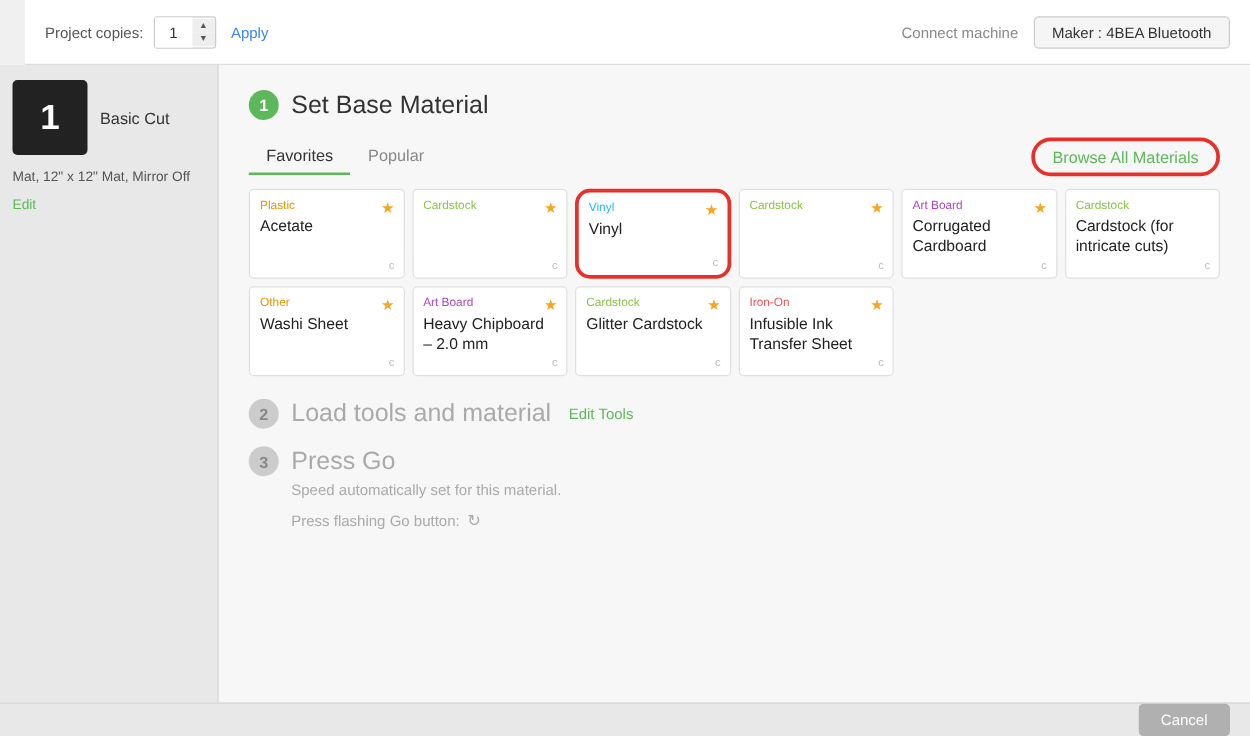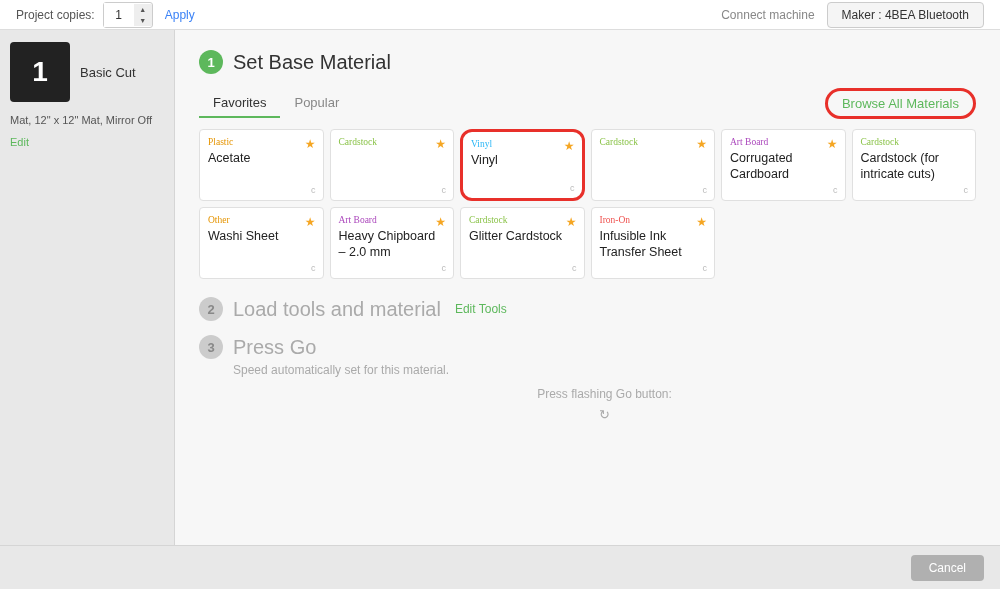--- a/index.html
+++ b/index.html
@@ -10,26 +10,27 @@
       height: 589px;
       overflow: hidden;
       display: flex;
       flex-direction: column;
     }
 
     
     .top-bar {
       background: #ffffff;
       border-bottom: 1px solid #ddd;
-      height: 30px;
+      height: 52px;
       display: flex;
       align-items: center;
       justify-content: space-between;
       padding: 0 16px;
       flex-shrink: 0;
+      margin-left: 20px;
     }
     .top-bar-left {
       display: flex;
       align-items: center;
       gap: 8px;
     }
     .project-copies-label {
       font-size: 12px;
       color: #555;
     }
@@ -241,21 +242,20 @@
       min-height: 72px;
     }
     .material-card.highlighted {
       border: 3px solid #e8302a;
       border-radius: 12px;
     }
     .material-category {
       font-size: 9.5px;
       font-weight: 500;
       margin-bottom: 3px;
-      font-family: Liberation Serif, serif;
     }
     .material-name {
       font-size: 12.5px;
       color: #222;
       line-height: 1.3;
     }
     .material-star {
       position: absolute;
       top: 7px;
       right: 7px;
@@ -304,36 +304,35 @@
       color: #aaa;
       margin-left: 34px;
       margin-top: 4px;
     }
     .press-go-row {
       display: flex;
       align-items: center;
       gap: 6px;
       margin-left: 34px;
       margin-top: 10px;
-      flex-direction: column;
     }
     .press-go-text {
       font-size: 12px;
       color: #aaa;
     }
     .refresh-icon {
       color: #aaa;
       font-size: 13px;
     }
 
     
     .bottom-bar {
       background: #e8e8e8;
       border-top: 1px solid #d5d5d5;
-      height: 44px;
+      height: 27px;
       display: flex;
       align-items: center;
       justify-content: flex-end;
       padding: 0 16px;
       flex-shrink: 0;
     }
     .cancel-btn {
       background: #b0b0b0;
       border: none;
       border-radius: 4px;

